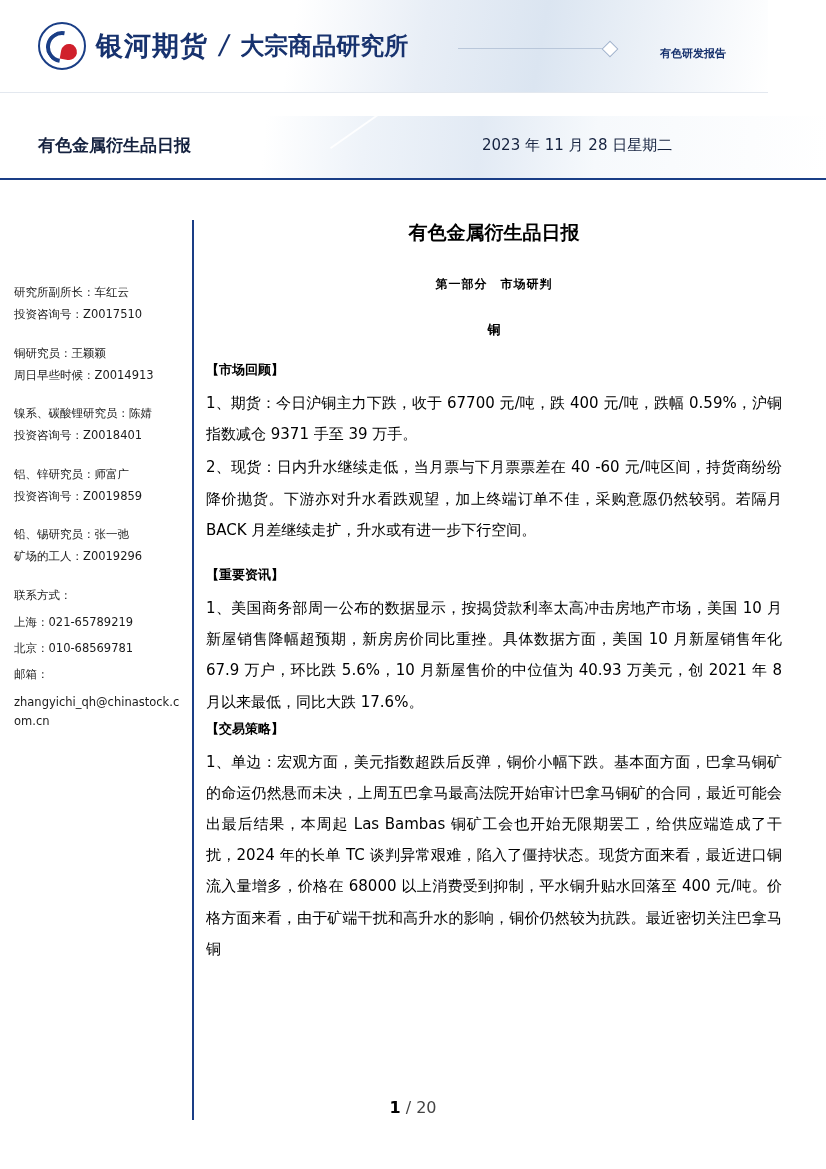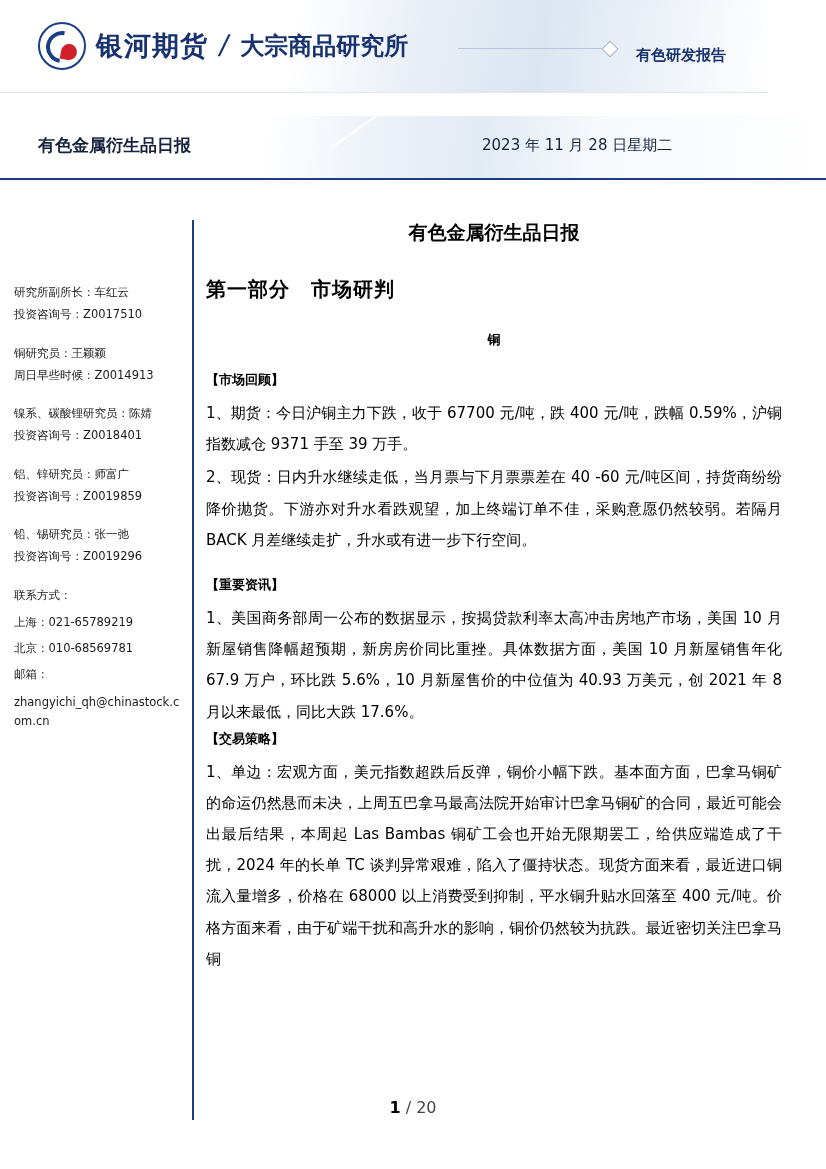--- a/index.html
+++ b/index.html
@@ -79,21 +79,21 @@
   .logo-sub {
     font-size: 24px;
     font-weight: bold;
     color: #17326e;
     font-family: "DejaVu Sans", sans-serif;
   }
   .header-right {
     position: absolute;
     right: 42px;
     top: 46px;
-    font-size: 15px;
+    font-size: 11px;
     font-weight: bold;
     color: #17326e;
     font-family: Liberation Serif, serif;
     margin-left: 37px;
   }
   .header-line {
     position: absolute;
     right: 160px;
     top: 48px;
     width: 150px;
@@ -180,21 +180,22 @@
   }
   .doc-title {
     text-align: center;
     font-size: 19px;
     font-weight: bold;
     font-family: "DejaVu Sans", sans-serif;
     color: #000;
     margin: 0 0 30px 0;
   }
   .part-title {
-    font-size: 20px;
+    text-align: center;
+    font-size: 12px;
     font-weight: bold;
     font-family: "DejaVu Sans", sans-serif;
     color: #000;
     margin: 0 0 28px 0;
     letter-spacing: 1px;
   }
   .section-title {
     text-align: center;
     font-size: 13px;
     font-weight: bold;
@@ -269,21 +270,21 @@
     <div class="grp">
       <div class="row">镍系、碳酸锂研究员：陈婧</div>
       <div class="row">投资咨询号：Z0018401</div>
     </div>
     <div class="grp">
       <div class="row">铝、锌研究员：师富广</div>
       <div class="row">投资咨询号：Z0019859</div>
     </div>
     <div class="grp">
       <div class="row">铅、锡研究员：张一弛</div>
-      <div class="row">投资咨询号：Z0019296</div>
+      <div class="row">矿场的工人：Z0019296</div>
     </div>
 
     <div class="grp">
       <div class="contact-title">联系方式：</div>
       <div class="contact-row">上海：021-65789219</div>
       <div class="contact-row">北京：010-68569781</div>
       <div class="contact-row">邮箱：</div>
       <div class="mail">zhangyichi_qh@chinastock.com.cn</div>
     </div>
   </div>

